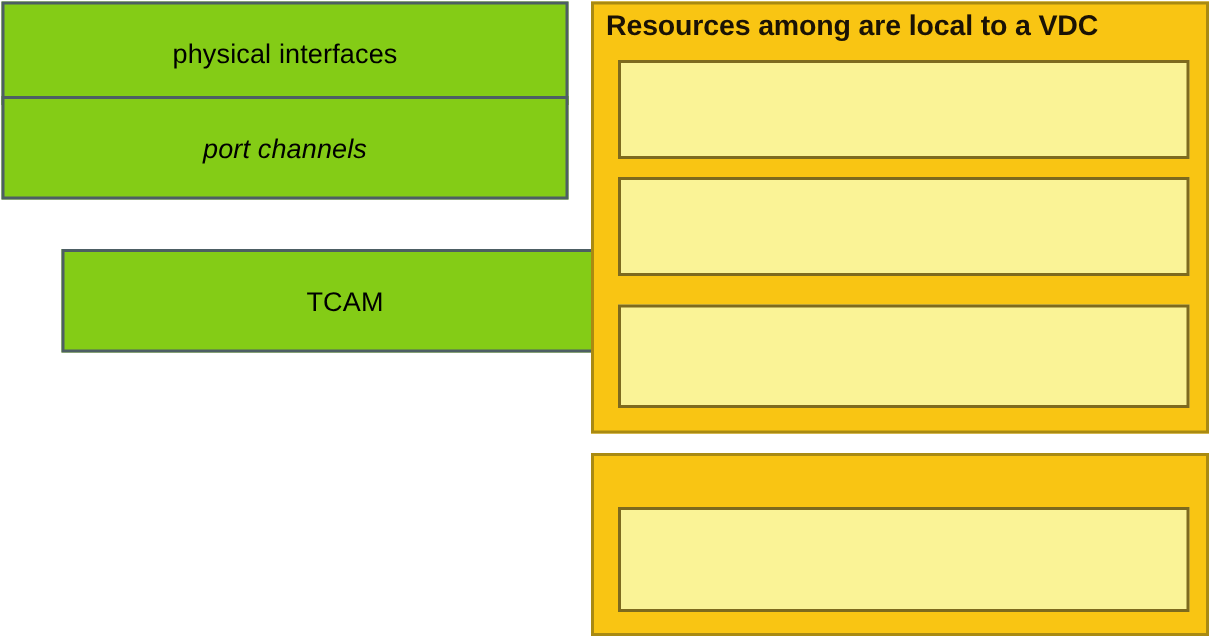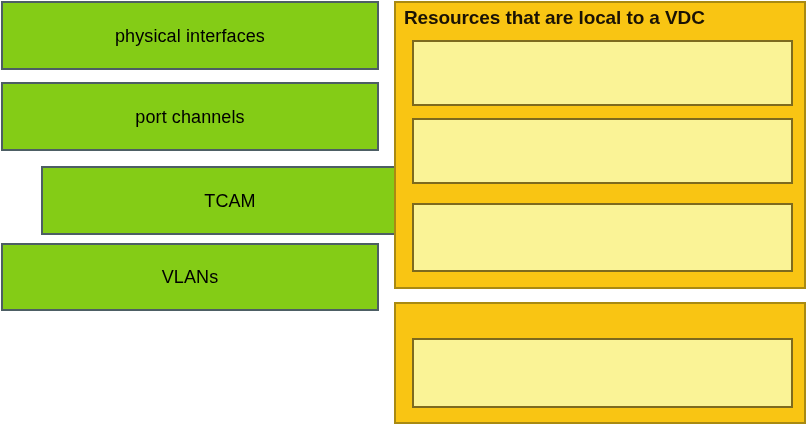--- a/index.html
+++ b/index.html
@@ -47,21 +47,21 @@
     line-height: 1;
     letter-spacing: 0.1px;
     cursor: move;
   }
   .source-item span {
     display: block;
     text-align: center;
   }
 
   #src-0 { top: 1px;   height: 69px; }
-  #src-1 { top: 82px;  height: 69px; }
+  #src-1 { top: 64px;  height: 69px; font-style: italic; }
   #src-2 { top: 166px; height: 69px; margin-left: 40px; }
   #src-3 { top: 243px; height: 68px; }
 
   
   .target-panel {
     position: absolute;
     left: 394px;
     width: 412px;
     background: #f9c513;
     border: 2px solid #a98a12;
@@ -112,28 +112,25 @@
     </div>
 
     <div class="source-item" id="src-1">
       <span>port channels</span>
     </div>
 
     <div class="source-item" id="src-2">
       <span>TCAM</span>
     </div>
 
-    <div class="source-item" id="src-3">
-      <span>VLANs</span>
-    </div>
 
   </div>
 
   <div class="target-panel" id="panel-0">
-    <div class="panel-title">Resources that are local to a VDC</div>
+    <div class="panel-title">Resources among are local to a VDC</div>
     <div class="dropzone dz-0"></div>
     <div class="dropzone dz-1"></div>
     <div class="dropzone dz-2"></div>
   </div>
 
   <div class="target-panel" id="panel-1">
     <div class="dropzone dz-0"></div>
   </div>
 
 </div>

